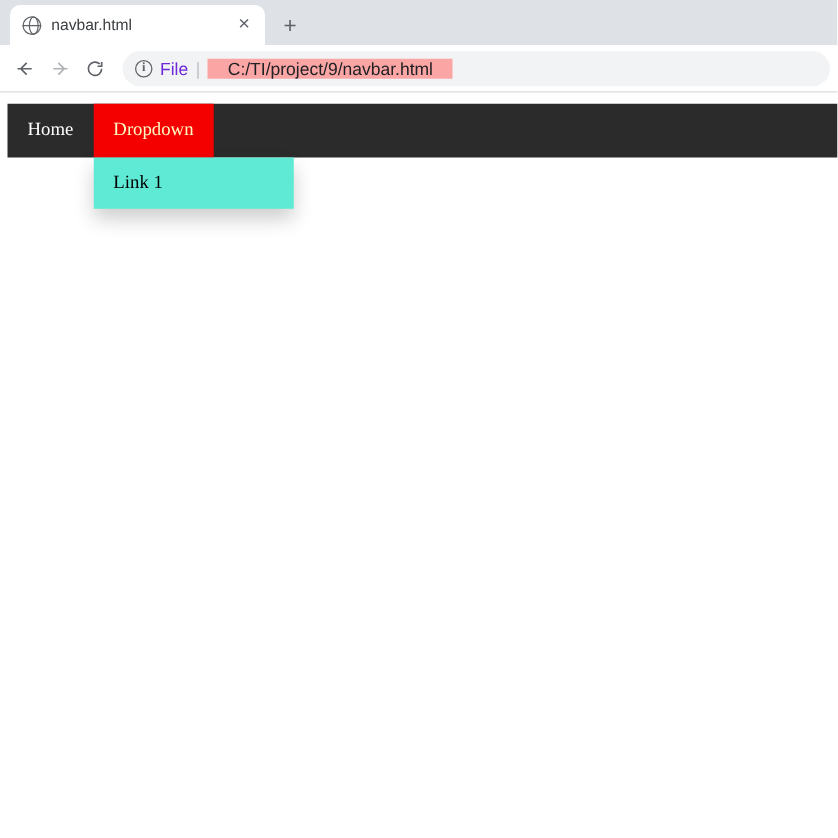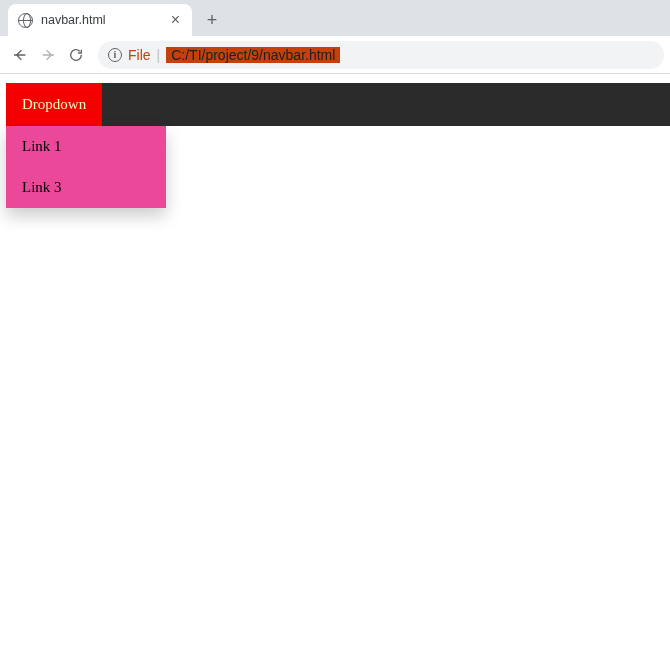--- a/index.html
+++ b/index.html
@@ -15,21 +15,21 @@
     .browser-chrome {
       background: #dee1e6;
       height: 36px;
       display: flex;
       align-items: flex-end;
       padding-left: 8px;
     }
     .tab {
       background: #fff;
       height: 32px;
-      width: 184px;
+      width: 204px;
       border-top-left-radius: 8px;
       border-top-right-radius: 8px;
       display: flex;
       align-items: center;
       padding: 0 10px;
       font-size: 12.5px;
       color: #3c4043;
       position: relative;
       justify-content: center;
     }
@@ -110,25 +110,25 @@
       display: flex; align-items: center; justify-content: center;
       font-size: 10px;
       font-weight: bold;
       font-family: Georgia, serif;
       margin-right: 6px;
     }
     .omnibox .sep {
       color: #bdc1c6;
       margin: 0 6px;
     }
-    .omnibox .file-label { color: #c2410c; }
+    .omnibox .file-label { color: #6d28d9; }
     .omnibox .url {
       color: #202124;
-      background: #c2410c;
-      padding: 0 5px;
+      background: #fca5a5;
+      padding: 0 16px;
     }
 
     
     .page {
       padding: 9px 0 0 6px;
     }
     .navbar {
       background: #2b2b2b;
       display: flex;
       font-family: Georgia, "Times New Roman", serif;
@@ -144,21 +144,21 @@
       color: #fef9c3;
       padding: 13px 16px;
       font-size: 15px;
       background: #f40000;
       cursor: pointer;
     }
     .dropdown-content {
       position: absolute;
       top: 100%;
       left: 0;
-      background: #ec4899;
+      background: #5eead4;
       min-width: 160px;
       box-shadow: 0 8px 16px rgba(0,0,0,0.2);
     }
     .dropdown-item {
       color: #000;
       padding: 12px 16px;
       font-size: 15px;
       cursor: pointer;
       font-family: Georgia, "Times New Roman", serif;
     }
@@ -194,21 +194,21 @@
   <div class="omnibox">
     <span class="info">i</span>
     <span class="file-label">File</span>
     <span class="sep">|</span>
     <span class="url">C:/TI/project/9/navbar.html</span>
   </div>
 </div>
 
 <div class="page">
   <div class="navbar">
+    <div class="nav-link">Home</div>
     <div class="dropdown">
       <div class="dropbtn">Dropdown</div>
       <div class="dropdown-content">
         <div class="dropdown-item">Link 1</div>
-        <div class="dropdown-item">Link 3</div>
       </div>
     </div>
   </div>
 </div>
 
 </body></html>

